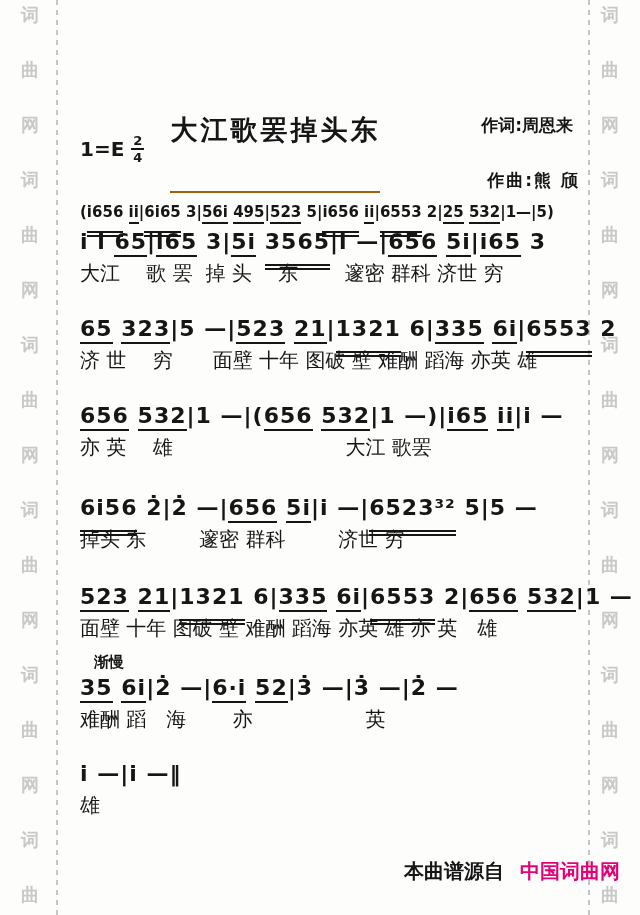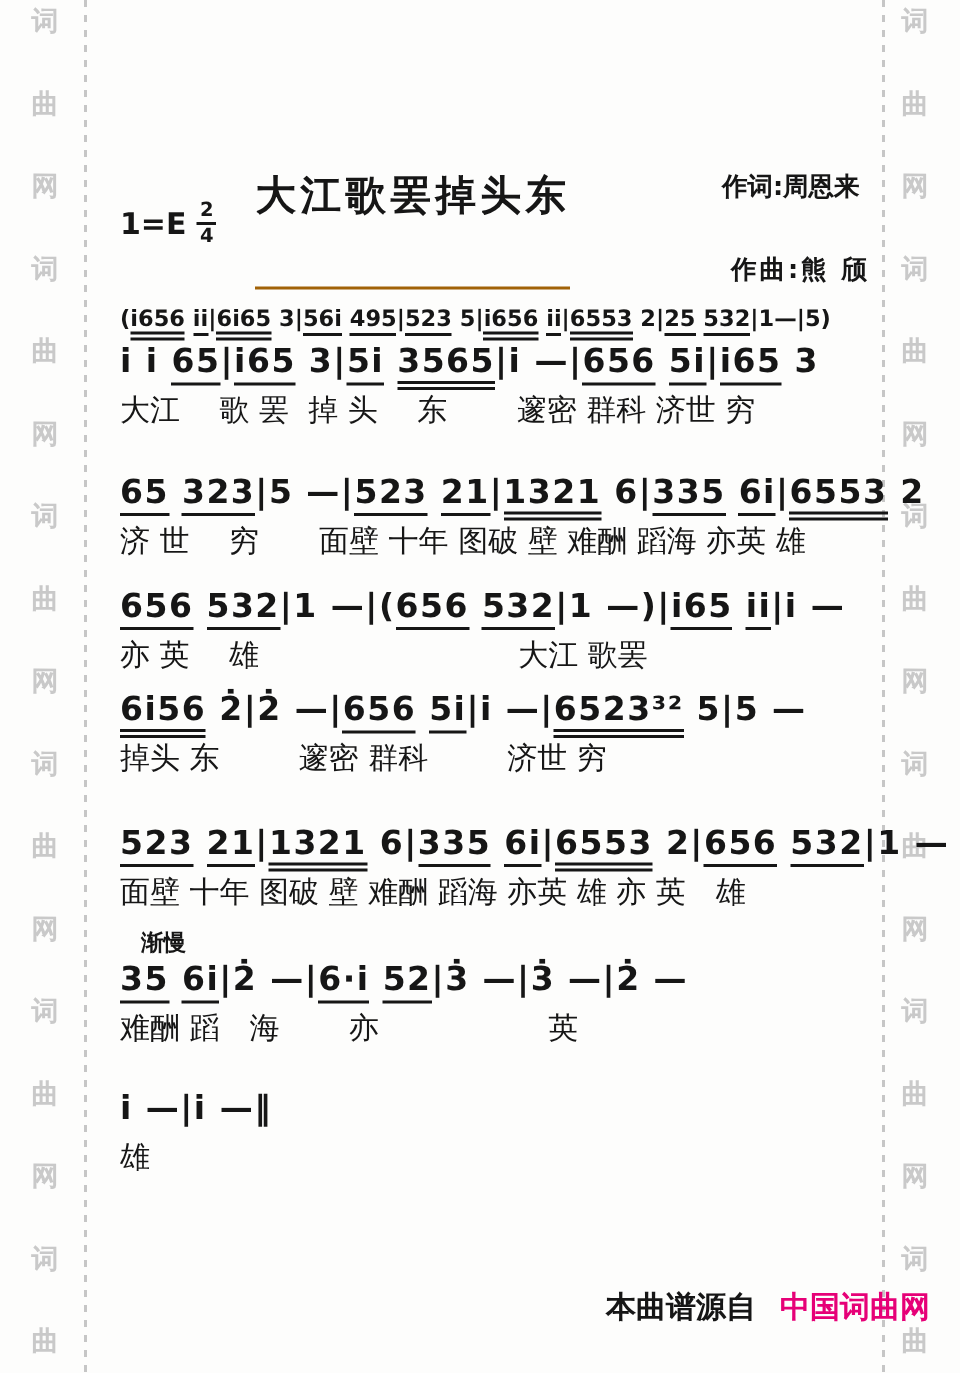--- a/index.html
+++ b/index.html
@@ -30,27 +30,27 @@
       border-bottom:2px solid #a16207;padding-bottom:3px;white-space:nowrap;}
   .credits{margin-left:auto;font-size:17px;font-weight:bold;line-height:26px;white-space:nowrap;padding-bottom:0;}
   .credits .row{display:flex;}
   .credits .row:last-child{margin-left:6px;letter-spacing:2px;margin-top:29px;}
   
   .system{white-space:nowrap;}
   .notes{font-size:22px;line-height:32px;font-weight:bold;white-space:pre;letter-spacing:1px;}
   .lyrics{font-size:20px;line-height:30px;font-weight:normal;white-space:pre;}
   .tempo{font-size:15px;line-height:20px;font-weight:bold;margin-left:14px;}
   .u1{border-bottom:2px solid #161616;padding-bottom:1px;}
-  .u2{border-bottom:6px double #161616;padding-bottom:0;}
+  .u2{border-bottom:6px double #161616;padding-bottom:10px;}
   .s1{margin-top:6px;}
   .s1 .notes{font-size:15px;letter-spacing:0;line-height:26px;}
   .s2{margin-top:1px;}
   .s3{margin-top:25px;}
-  .s4{margin-top:14px;}
-  .s5{margin-top:7px;}
+  .s4{margin-top:25px;}
+  .s5{margin-top:30px;}
   .s6{margin-top:27px;}
   .s7{margin-top:9px;}
   .s8{margin-top:24px;}
   
   .footer{position:absolute;left:404px;top:858px;font-size:20px;font-weight:bold;white-space:nowrap;}
   .footer .brand{margin-left:16px;}
 </style>
 </head>
 <body>
 

